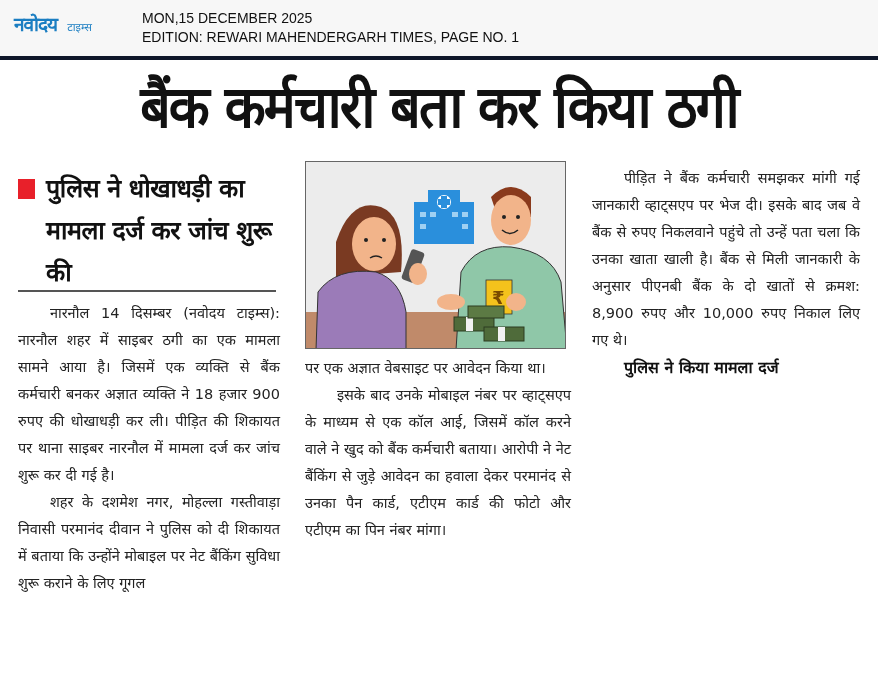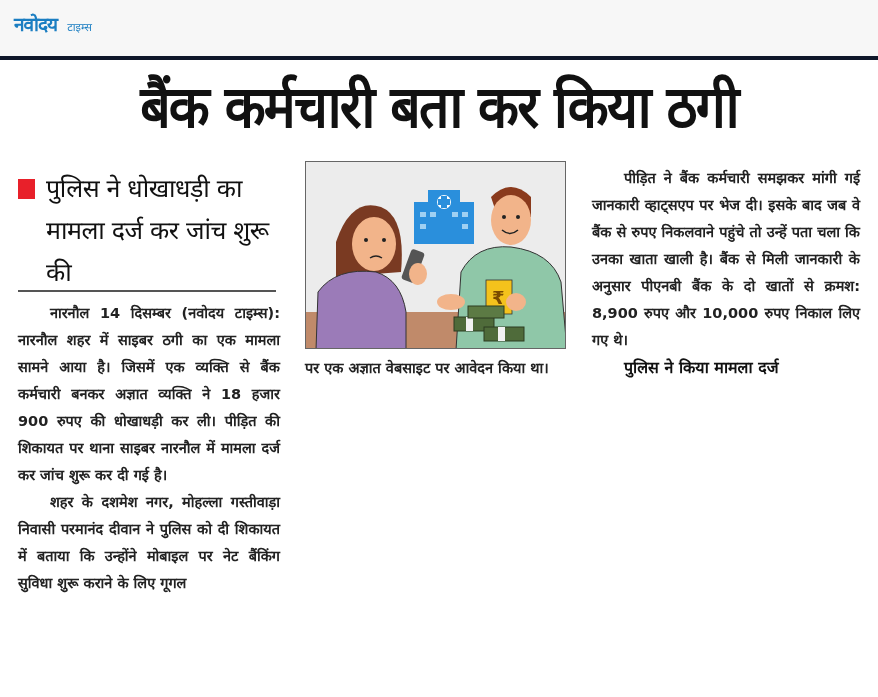--- a/index.html
+++ b/index.html
@@ -11,42 +11,46 @@
   .logo-main { font-family: "DejaVu Sans", sans-serif; font-weight: bold; font-size: 19px; color: #1b7ec2; letter-spacing: -1px; }
   .logo-sub { font-family: Liberation Mono, monospace; font-size: 11px; color: #1b7ec2; margin-left: 10px; }
   .meta { position: absolute; left: 142px; top: 9px; font-family: "Liberation Sans", sans-serif; font-size: 14px; line-height: 19px; color: #111; }
 
   .headline { position: absolute; left: 0; top: 62px; width: 878px; height: 92px; text-align: center;
     font-family: "DejaVu Sans", sans-serif; font-weight: bold; font-size: 58px; line-height: 90px; color: #111;
     letter-spacing: -2px; transform: scaleX(0.92); transform-origin: center; }
 
   .subhead { position: absolute; left: 18px; top: 168px; width: 262px; }
   .subhead .bullet { position: absolute; left: 0; top: 11px; width: 17px; height: 20px; background: #e8202a; }
-  .subhead .text { position: absolute; left: 28px; top: 0; width: 240px; font-family: "DejaVu Sans", sans-serif; font-weight: normal;
+  .subhead .text { position: absolute; left: 28px; top: 0; width: 240px; font-family: "DejaVu Sans", sans-serif; font-weight: bold;
     font-size: 25px; line-height: 42px; color: #111; letter-spacing: -0.5px; }
   .subhead-rule { position: absolute; left: 18px; top: 290px; width: 258px; height: 2px; background: #555; }
 
   .col { position: absolute; font-family: "DejaVu Sans", sans-serif; font-size: 14.5px; line-height: 27px; color: #222; text-align: justify; }
-  .col p { text-indent: 2.2em; font-weight: bold; }
+  .col p { text-indent: 2.2em; }
   .col p.noindent { text-indent: 0; }
   .col h3 { font-weight: bold; font-size: 16px; line-height: 27px; color: #111; text-indent: 2em; text-align: left; }
 
   .col1 { left: 18px; top: 300px; width: 262px; }
   .col2 { left: 305px; top: 355px; width: 266px; }
   .col3 { left: 592px; top: 165px; width: 268px; }
 
   .photo { position: absolute; left: 305px; top: 161px; width: 261px; height: 188px; border: 1px solid #666; background: #ececec; overflow: hidden; }
 </style>
 </head>
 <body>
 
 <div class="topbar">
   <div class="logo">
     <span class="logo-main">नवोदय</span>
     <span class="logo-sub">टाइम्स</span>
+  </div>
+  <div class="meta">
+    <div>MON,15 DECEMBER 2025</div>
+    <div>EDITION: REWARI MAHENDERGARH TIMES, PAGE NO. 1</div>
   </div>
 </div>
 
 <h1 class="headline">बैंक कर्मचारी बता कर किया ठगी</h1>
 
 <div class="subhead">
   <span class="bullet"></span>
   <div class="text">पुलिस ने धोखाधड़ी का मामला दर्ज कर जांच शुरू की</div>
 </div>
 <div class="subhead-rule"></div>
@@ -105,18 +109,19 @@
       <rect x="160" y="155" width="7" height="14" fill="#f2f2f2"></rect>
       <rect x="178" y="165" width="40" height="14" fill="#4f6b3a" stroke="#2d3d20"></rect>
       <rect x="192" y="165" width="7" height="14" fill="#f2f2f2"></rect>
       <rect x="162" y="144" width="36" height="12" fill="#5c7a44" stroke="#2d3d20"></rect>
     </g>
   </svg>
 </div>
 
 <div class="col col2">
   <p class="noindent">पर एक अज्ञात वेबसाइट पर आवेदन किया था।</p>
+  <p>इसके बाद उनके मोबाइल नंबर पर व्हाट्सएप के माध्यम से एक कॉल आई, जिसमें कॉल करने वाले ने खुद को बैंक कर्मचारी बताया। आरोपी ने नेट बैंकिंग से जुड़े आवेदन का हवाला देकर परमानंद से उनका पैन कार्ड, एटीएम कार्ड की फोटो और एटीएम का पिन नंबर मांगा।</p>
 </div>
 
 <div class="col col3">
   <p>पीड़ित ने बैंक कर्मचारी समझकर मांगी गई जानकारी व्हाट्सएप पर भेज दी। इसके बाद जब वे बैंक से रुपए निकलवाने पहुंचे तो उन्हें पता चला कि उनका खाता खाली है। बैंक से मिली जानकारी के अनुसार पीएनबी बैंक के दो खातों से क्रमश: 8,900 रुपए और 10,000 रुपए निकाल लिए गए थे।</p>
   <h3>पुलिस ने किया मामला दर्ज</h3>
 </div>
 
 </body></html>

